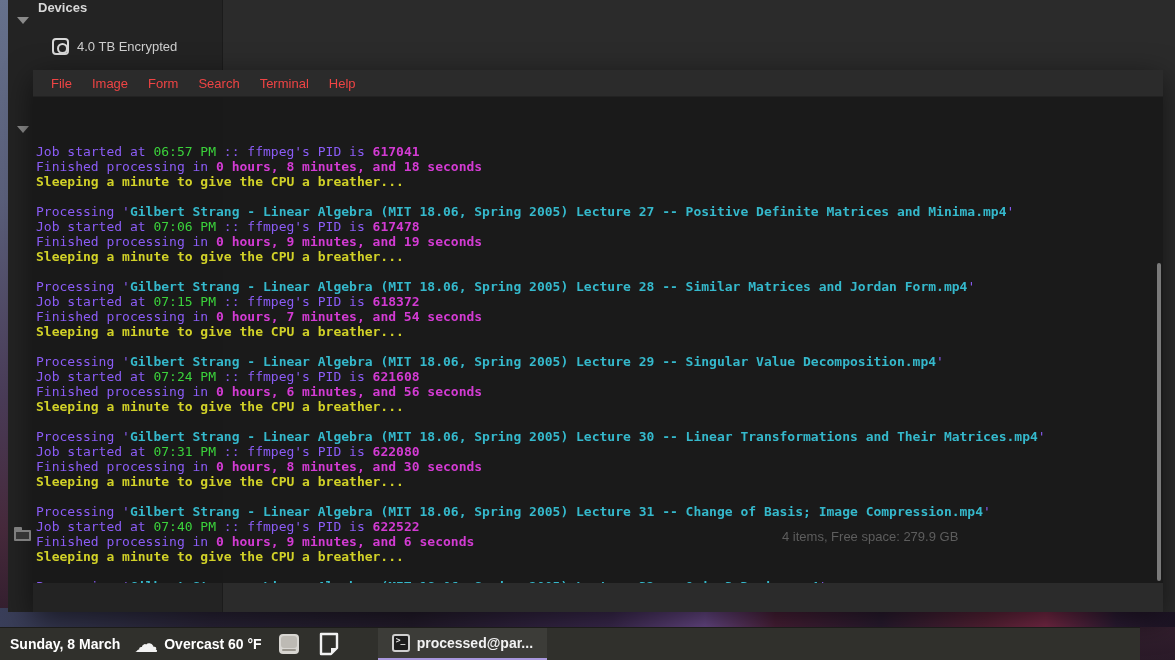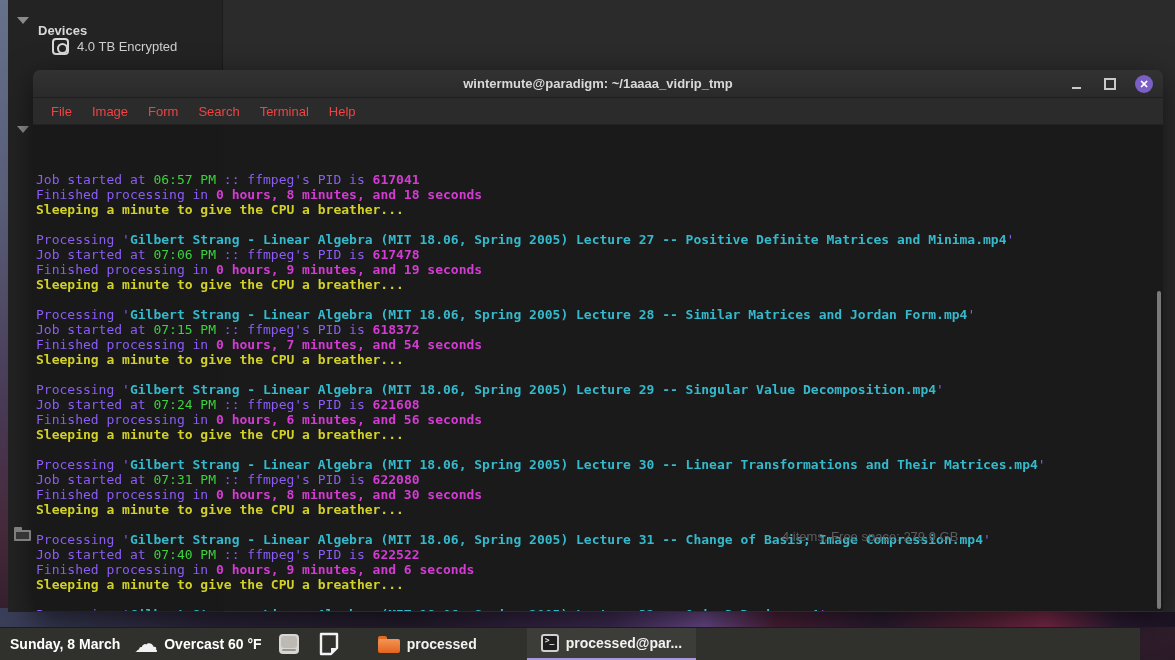--- a/index.html
+++ b/index.html
@@ -17,21 +17,21 @@
 
   
   #file-manager {
     position:absolute; left:8px; top:0; width:1167px; height:612px;
     background:#2b2b2b;
   }
   #fm-sidebar {
     position:absolute; left:0; top:0; width:215px; height:612px;
     background:#232323; border-right:1px solid #1b1b1b;
   }
-  .fm-section-header { position:absolute; left:30px; top:23px; color:#d8d8d8; font-weight:bold; font-size:13px; }
+  .fm-section-header { position:absolute; left:30px; top:0; color:#d8d8d8; font-weight:bold; font-size:13px; }
   .fm-tri { width:0; height:0; border-left:6px solid transparent; border-right:6px solid transparent; border-top:7px solid #8a8a8a; position:absolute; }
   #fm-tri-devices { left:9px; top:17px; }
   #fm-tri-lower { left:9px; top:126px; }
   .fm-item { position:absolute; left:44px; top:38px; display:flex; align-items:center; gap:8px; color:#cfcfcf; font-size:13px; }
   .drive-glyph { width:17px; height:17px; border:2px solid #d8d8d8; border-radius:4px; position:relative; }
   .drive-glyph::after { content:""; position:absolute; left:3px; top:3px; width:7px; height:7px; border:2px solid #d8d8d8; border-radius:50%; }
   #fm-status-text {
     position:absolute; left:782px; top:529px; font-size:13px; color:#5d5d5d; z-index:30;
   }
   #fm-folder-peek {
@@ -121,28 +121,20 @@
     </div>
   </div>
 
   <div id="fm-status-text">4 items, Free space: 279.9 GB</div>
   <div id="fm-folder-peek">
     <span class="tab"></span>
       <span class="body"></span>
   </div>
 
   <div id="terminal">
-    <div id="term-titlebar">
-      <span id="term-title">wintermute@paradigm: ~/1aaaa_vidrip_tmp</span>
-      <span class="win-controls">
-        <span class="win-btn" id="btn-min"></span>
-        <span class="win-btn" id="btn-max"></span>
-        <span class="win-btn" id="btn-close">✕</span>
-      </span>
-    </div>
     <div id="term-menubar">
       <span class="menu-item">File</span>
       <span class="menu-item">Image</span>
       <span class="menu-item">Form</span>
       <span class="menu-item">Search</span>
       <span class="menu-item">Terminal</span>
       <span class="menu-item">Help</span>
     </div>
     <div id="term-body">
       <div id="term-scrollbar"></div>
@@ -159,26 +151,19 @@
         <rect x="4" y="3" width="16" height="12" rx="3" fill="#bdbab4"></rect>
         <rect x="5" y="16" width="14" height="2" rx="1" fill="#9a968e"></rect>
       </svg>
     </span>
     <span class="tb-tray-icon">
       <svg width="24" height="24" viewBox="0 0 24 24">
         <path d="M4 2 h16 v14 l-6 6 H4 Z" fill="none" stroke="#f2f2f2" stroke-width="2.4" stroke-linejoin="round"></path>
         <path d="M20 16 l-6 6 v-6 Z" fill="#f2f2f2"></path>
       </svg>
     </span>
-    <div class="tb-winbtn" id="tb-processed">
-      <span class="folder-icon">
-          <span class="back"></span>
-          <span class="front"></span>
-        </span>
-      <span>processed</span>
-    </div>
     <div class="tb-winbtn" id="tb-terminal-btn">
       <span class="terminal-icon">&gt;_</span>
       <span>processed@par...</span>
     </div>
   </div>
 
 </div>
 
 </body></html>

